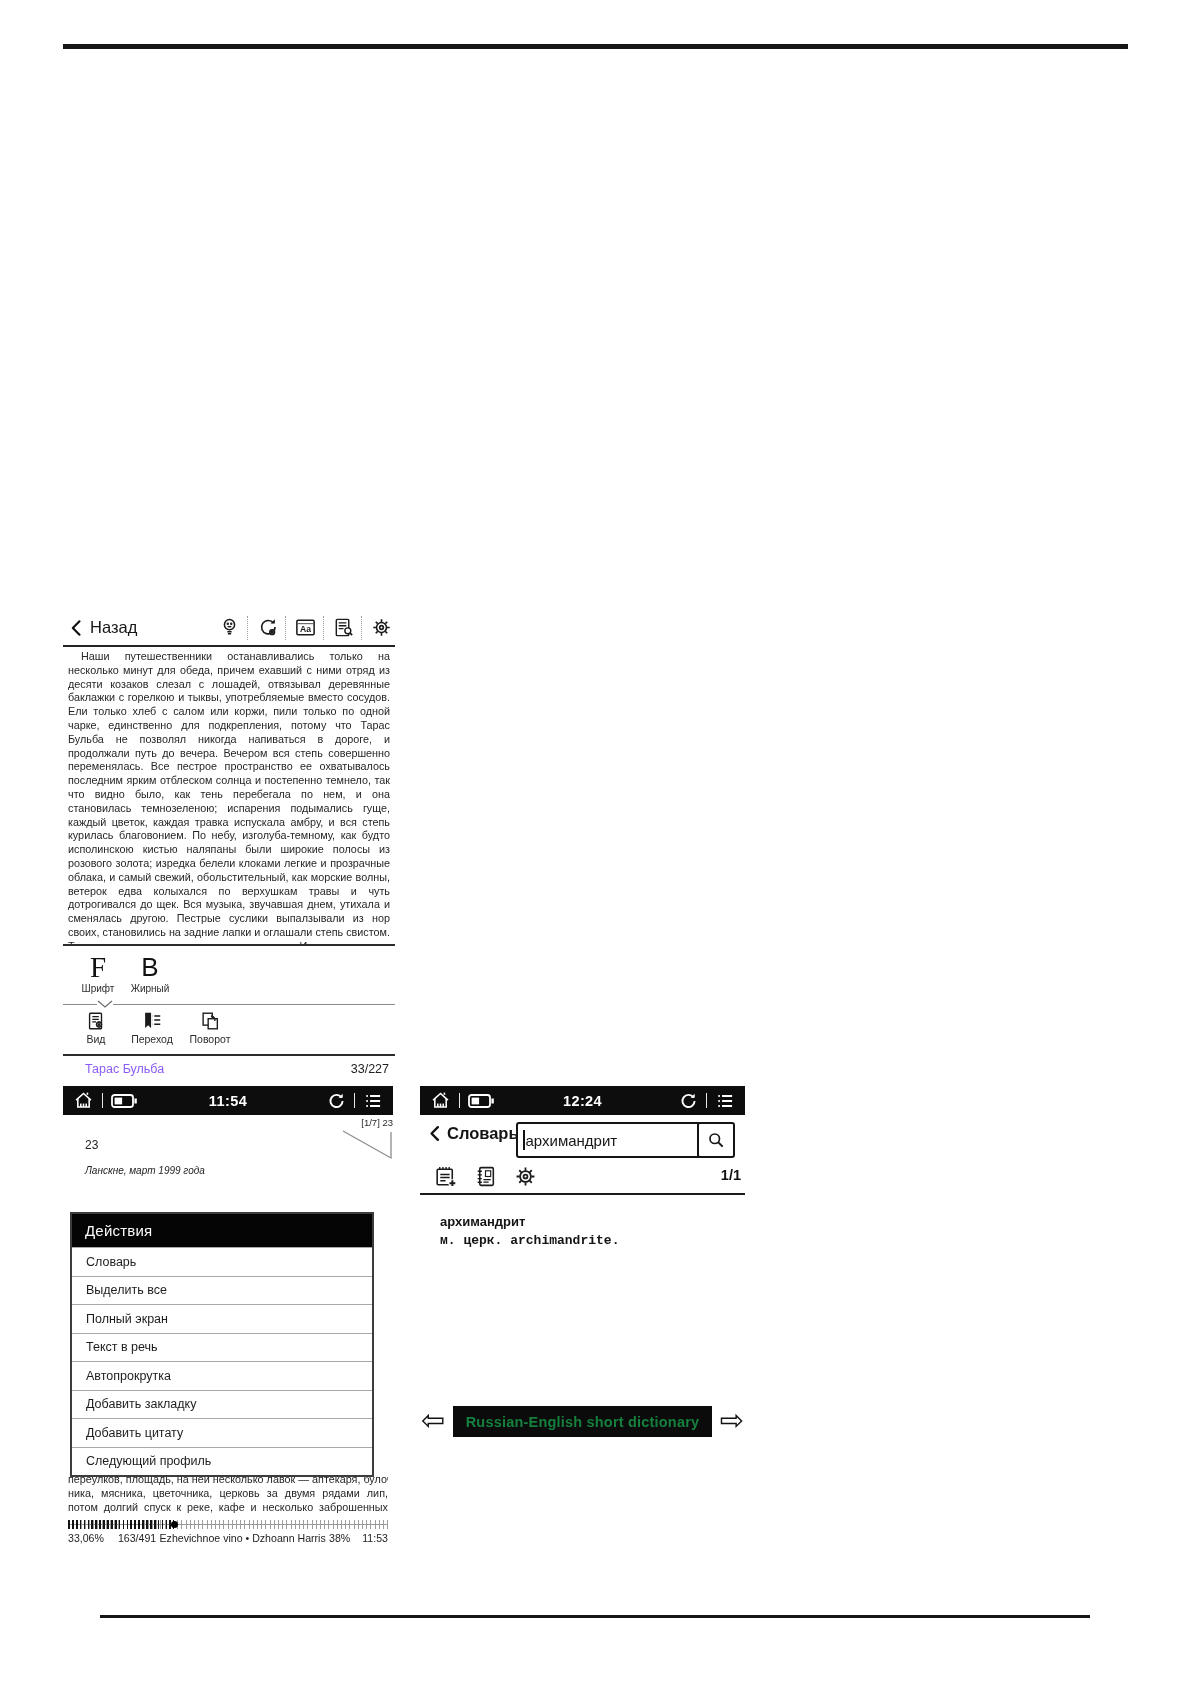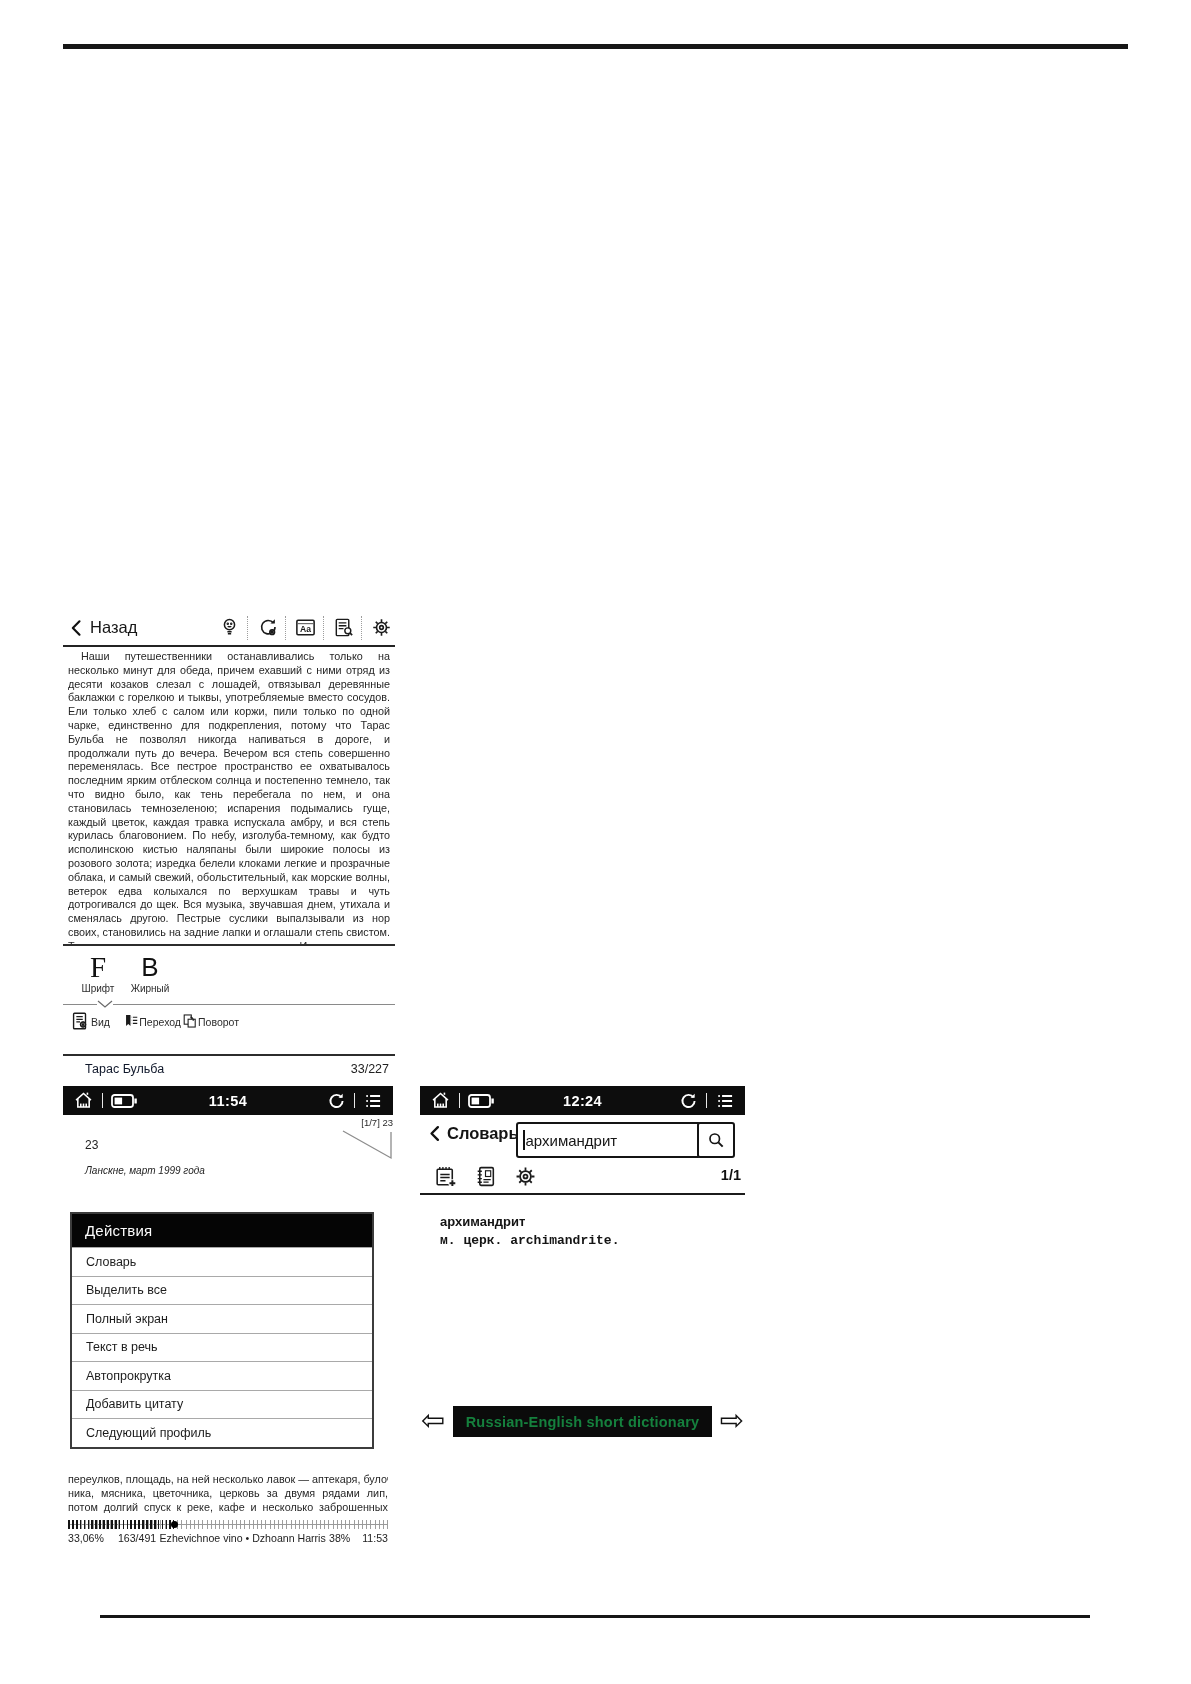--- a/index.html
+++ b/index.html
@@ -25,26 +25,26 @@
   .s1-text{position:absolute;left:5px;top:40px;width:322px;height:294px;overflow:hidden;}
   .s1-text p{margin:0;font-size:10.8px;line-height:13.8px;text-align:justify;color:#262626;text-indent:13px;}
 
   .s1-panel{position:absolute;left:0;top:334px;right:0;bottom:0;background:#fff;border-top:2px solid #2c2c2c;}
   .pbtn{position:absolute;display:flex;flex-direction:column;align-items:center;}
   .pbtn .glyphF{font-family:"Liberation Serif",serif;font-size:29px;line-height:30px;color:#111;}
   .pbtn .glyphB{font-size:26px;line-height:30px;color:#111;font-weight:500;}
   .pbtn .plbl{font-size:10px;color:#2c2c2c;margin-top:1px;}
   .panel-div{position:absolute;left:0;right:0;top:58px;height:0;border-top:1px solid #8a8a8a;}
   .panel-chev{position:absolute;left:34px;top:54px;width:16px;height:9px;background:#fff;}
-  .pbtn2{position:absolute;display:flex;flex-direction:row;align-items:center;}
+  .pbtn2{position:absolute;display:flex;flex-direction:column;align-items:center;}
   .pbtn2 svg{width:22px;height:22px;}
   .pbtn2 .plbl{font-size:10.5px;color:#2c2c2c;margin-top:1px;}
   .panel-rule2{position:absolute;left:0;right:0;top:108px;height:2px;background:#2c2c2c;}
   .s1-foot{position:absolute;left:0;right:0;top:113px;height:20px;}
-  .s1-foot .t{position:absolute;left:22px;top:3px;font-size:12.5px;color:#0f172a;}
+  .s1-foot .t{position:absolute;left:22px;top:3px;font-size:12.5px;color:#8b5cf6;}
   .s1-foot .p{position:absolute;right:6px;top:3px;font-size:12.5px;color:#222;}
 
   
   .sbar{position:absolute;left:0;top:0;right:0;height:29px;background:#0d0d0d;display:flex;align-items:center;padding:0 10px;box-sizing:border-box;}
   .sb-ic{display:inline-flex;align-items:center;justify-content:center;}
   .sb-sep{width:1px;height:15px;background:#e8e8e8;margin:0 8px;}
   .sb-time{position:absolute;left:0;right:0;text-align:center;color:#fff;font-weight:bold;font-size:14.5px;letter-spacing:.4px;}
   .sb-right{margin-left:auto;display:flex;align-items:center;position:relative;}
 
   
@@ -258,20 +258,21 @@
   <div class="s2-chnum">23</div>
   <div class="s2-sub">Ланскне, март 1999 года</div>
 
   <div class="s2-menu">
     <div class="s2-menu-h">Действия</div>
     <div class="s2-mi">Словарь</div>
     <div class="s2-mi">Выделить все</div>
     <div class="s2-mi">Полный экран</div>
     <div class="s2-mi">Текст в речь</div>
     <div class="s2-mi">Автопрокрутка</div>
+    <div class="s2-mi">Добавить закладку</div>
     <div class="s2-mi">Добавить цитату</div>
     <div class="s2-mi">Следующий профиль</div>
   </div>
 
   <div class="s2-body">
     <div>переулков, площадь, на ней несколько лавок — аптекаря, булоч-</div>
     <div>ника, мясника, цветочника, церковь за двумя рядами лип,</div>
     <div>потом долгий спуск к реке, кафе и несколько заброшенных</div>
   </div>
 

